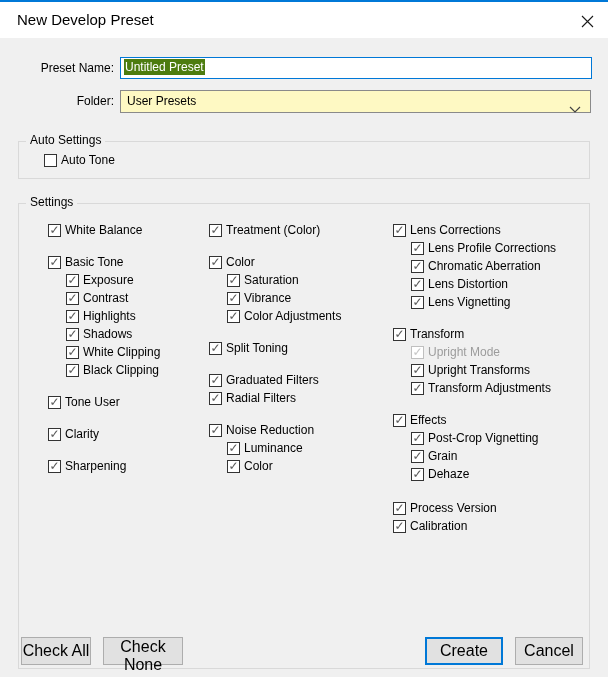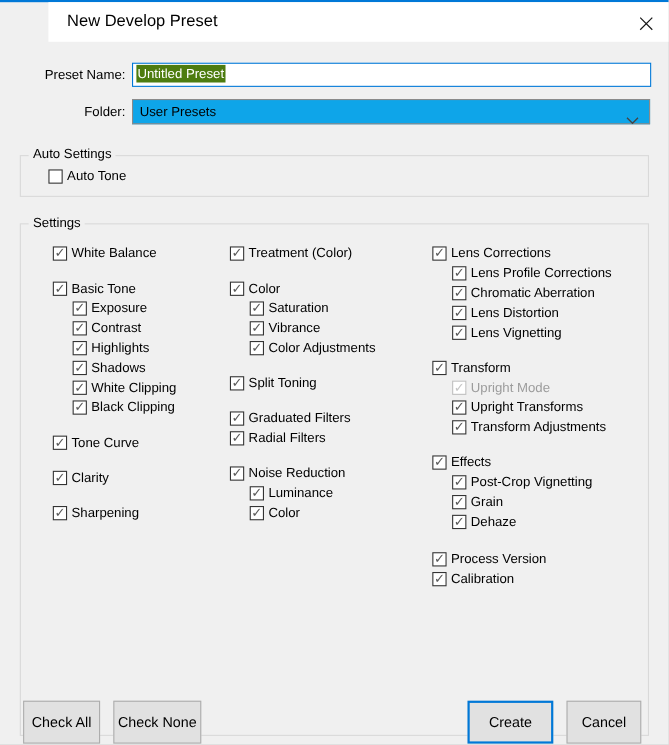--- a/index.html
+++ b/index.html
@@ -12,21 +12,20 @@
     background: #f0f0f0;
     overflow: hidden;
   }
   .accent-line {
     position: absolute; top: 0; left: 0; right: 0; height: 2px;
     background: #0078d7;
   }
   .titlebar {
     position: absolute; top: 2px; left: 0; right: 0; height: 36px;
     background: #ffffff;
-    margin-left: 44px;
   }
   .title {
     position: absolute; left: 17px; top: 0; line-height: 36px;
     font-size: 15px; color: #000;
   }
   .close {
     position: absolute; right: 12px; top: 10px;
     width: 18px; height: 18px;
     display: flex; align-items: center; justify-content: center;
     cursor: pointer;
@@ -44,21 +43,21 @@
     background: #fff; border: 1px solid #0078d7;
     font-size: 12px; line-height: 19px; padding-left: 3px;
     cursor: text;
   }
   .textbox .selected {
     background: #4d7c0f; color: #fff; padding: 1px 1px;
   }
 
   .dropdown {
     position: absolute; left: 120px; top: 90px; width: 471px; height: 23px;
-    background: #0ea5e9; border: 1px solid #8a8a8a;
+    background: #fef9c3; border: 1px solid #8a8a8a;
     font-size: 12px; line-height: 21px; padding-left: 6px;
     color: #000; cursor: default;
   }
   .dropdown .chevron {
     position: absolute; right: 9px; top: 8px;
   }
 
   .groupbox {
     position: absolute; left: 18px; width: 572px;
     border: 1px solid #d9d9d9;
@@ -88,24 +87,24 @@
   .cb-row.disabled .cb-label { color: #9c9c9c; }
 
   .auto-tone-row { position: absolute; left: 25px; top: 9px; }
 
   .settings-col { position: absolute; top: 17px; }
   .col-0 { left: 29px; }
   .col-1 { left: 190px; }
   .col-2 { left: 374px; }
 
   .btn {
-    position: absolute; top: 637px; height: 39px;
+    position: absolute; top: 637px; height: 28px;
     background: #e1e1e1; border: 1px solid #adadad;
     font-family: "Liberation Sans", sans-serif;
-    font-size: 13px; color: #000; text-align: center;
+    font-size: 16px; color: #000; text-align: center;
     cursor: pointer;
   }
   .btn-check-all  { left: 21px;  width: 70px; }
   .btn-check-none { left: 103px; width: 80px; }
   .btn-create     { left: 425px; width: 78px; border: 2px solid #0078d7; }
   .btn-cancel     { left: 515px; width: 68px; }
 </style>
 </head>
 <body>
 
@@ -174,21 +173,21 @@
         <div class="cb-row indent">
           <span class="checkbox">✓</span>
           <span class="cb-label">White Clipping</span>
         </div>
         <div class="cb-row indent">
           <span class="checkbox">✓</span>
           <span class="cb-label">Black Clipping</span>
         </div>
         <div class="cb-row" style="margin-top: 14px;">
           <span class="checkbox">✓</span>
-          <span class="cb-label">Tone Curve</span>
+          <span class="cb-label">Tone User</span>
         </div>
         <div class="cb-row" style="margin-top: 14px;">
           <span class="checkbox">✓</span>
           <span class="cb-label">Clarity</span>
         </div>
         <div class="cb-row" style="margin-top: 14px;">
           <span class="checkbox">✓</span>
           <span class="cb-label">Sharpening</span>
         </div>
       </div>

